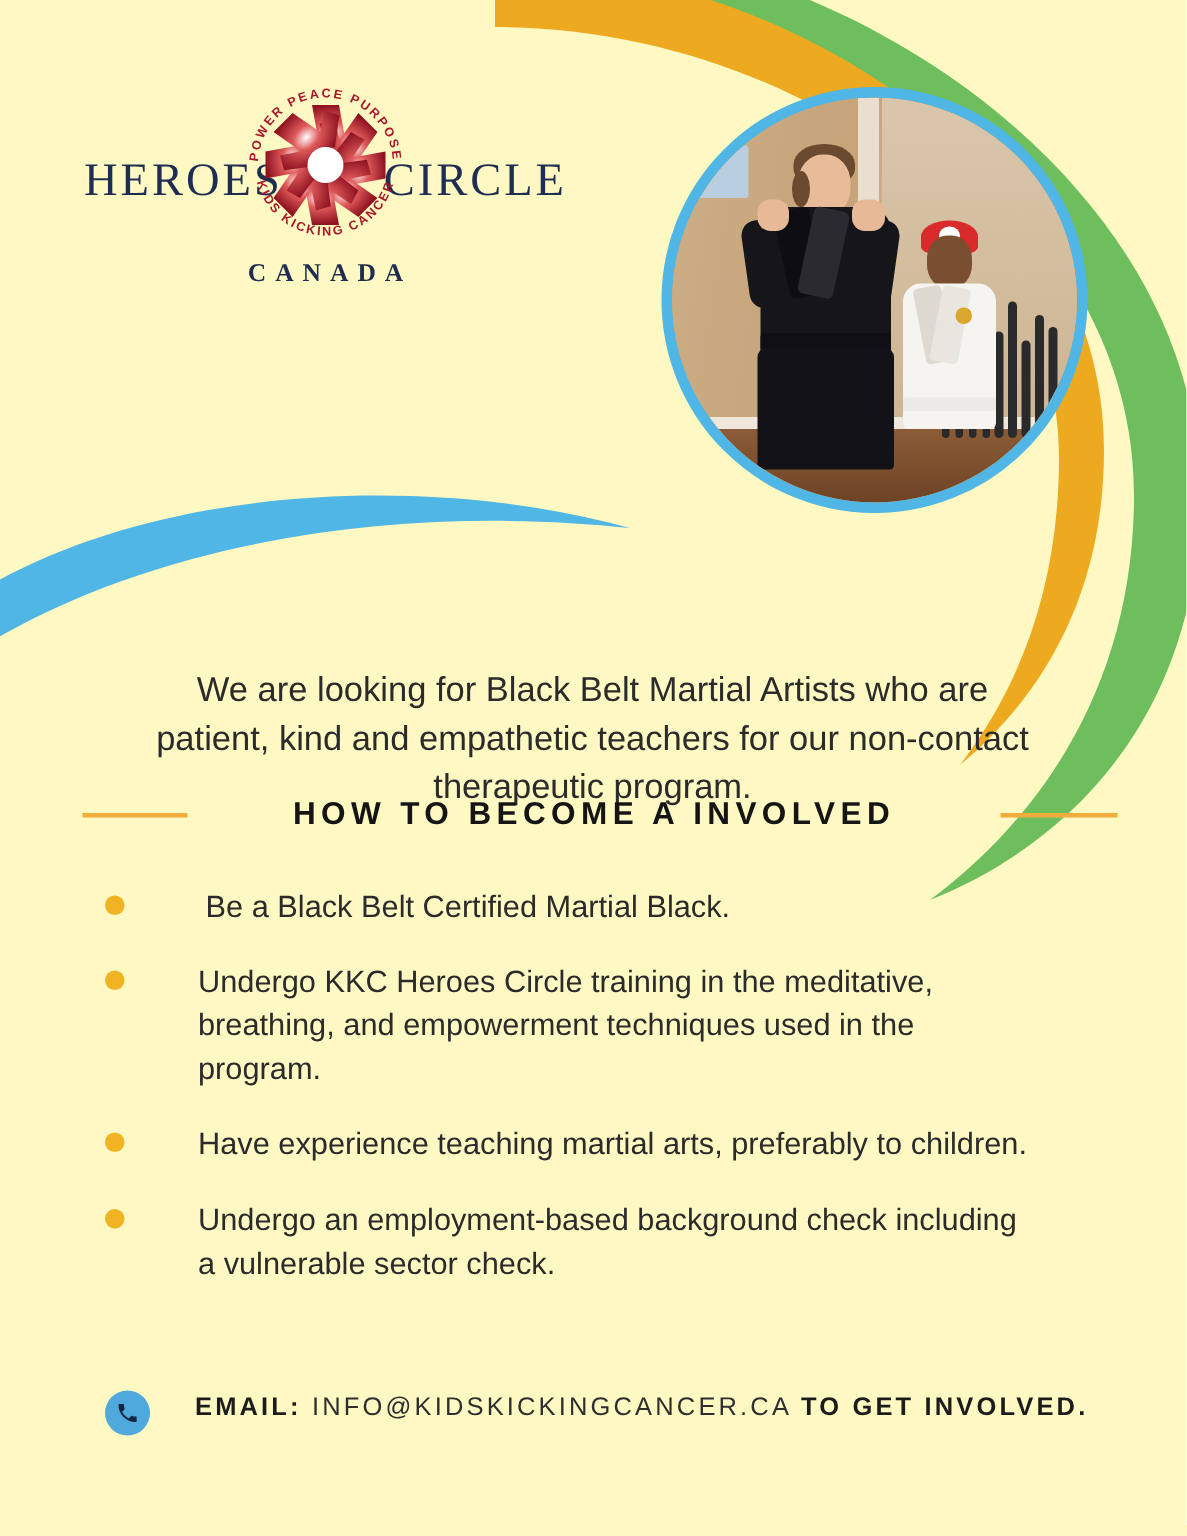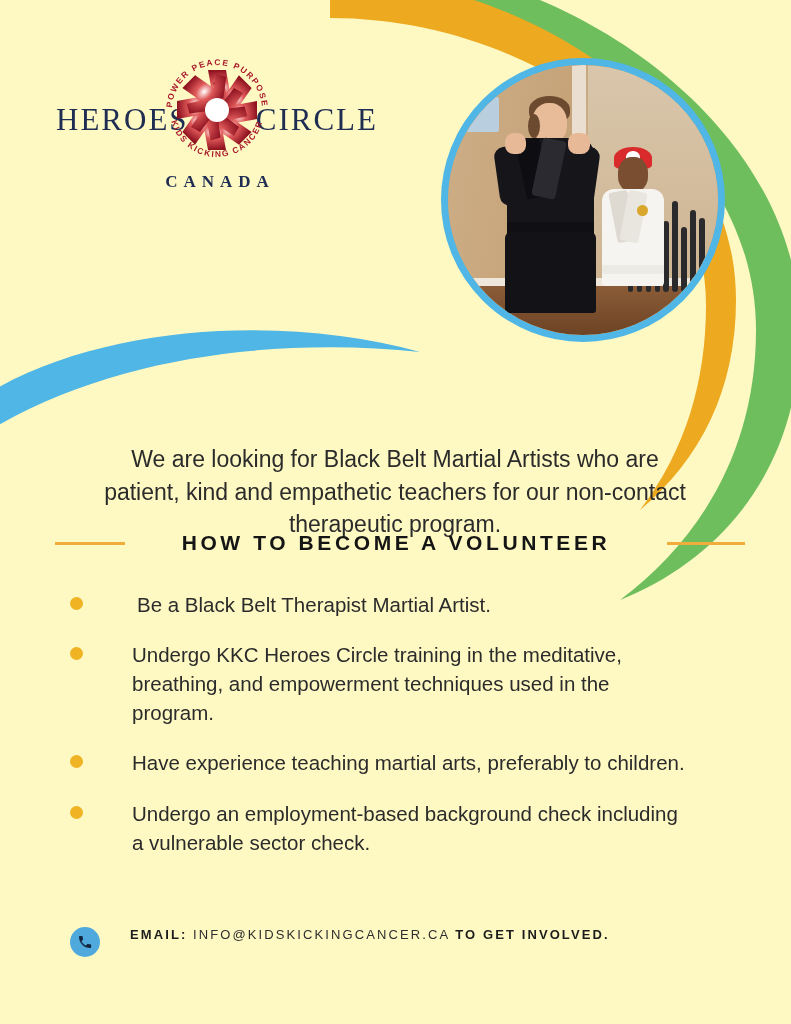--- a/index.html
+++ b/index.html
@@ -140,21 +140,21 @@
   .bullet.first .btxt{padding-left:5px;}
 
   
   .contact{position:absolute;left:70px;top:925px;width:660px;display:flex;align-items:flex-start;}
   .contact .phone-badge{
     flex:0 0 30px;width:30px;height:30px;border-radius:50%;
     background:#4fa9dd;display:flex;align-items:center;justify-content:center;
     margin-right:30px;margin-top:2px;
   }
   .contact .ctext{
-    flex:1 1 auto;font-size:13px;letter-spacing:2.1px;line-height:1.5;color:#1c1c1c;
+    flex:1 1 auto;font-size:17px;letter-spacing:2.1px;line-height:1.5;color:#1c1c1c;
   }
   .contact .b{font-weight:bold;}
   .contact .n{font-weight:normal;color:#2e2e2e;}
 </style>
 </head>
 <body>
 
 <div class="page">
 
   <div class="deco">
@@ -282,28 +282,28 @@
       <div class="kid-logo"></div>
       <div class="kid-belt"></div>
     </div>
   </div>
 
 
   <p class="intro">We are looking for Black Belt Martial Artists who are patient, kind and empathetic teachers for our non-contact therapeutic program.</p>
 
   <div class="sec">
     <span class="rule"></span>
-    <span class="sec-title">HOW TO BECOME A VOLUNTEER</span>
+    <span class="sec-title">HOW TO BECOME A INVOLVED</span>
     <span class="rule r2"></span>
   </div>
 
   <div class="bullets">
     <div class="bullet first">
       <span class="dot"></span>
-      <span class="btxt">Be a Black Belt Therapist Martial Artist.</span>
+      <span class="btxt">Be a Black Belt Certified Martial Black.</span>
     </div>
     <div class="bullet">
       <span class="dot"></span>
       <span class="btxt">Undergo KKC Heroes Circle training in the meditative, breathing, and empowerment techniques used in the program.</span>
     </div>
     <div class="bullet">
       <span class="dot"></span>
       <span class="btxt">Have experience teaching martial arts, preferably to children.</span>
     </div>
     <div class="bullet">

